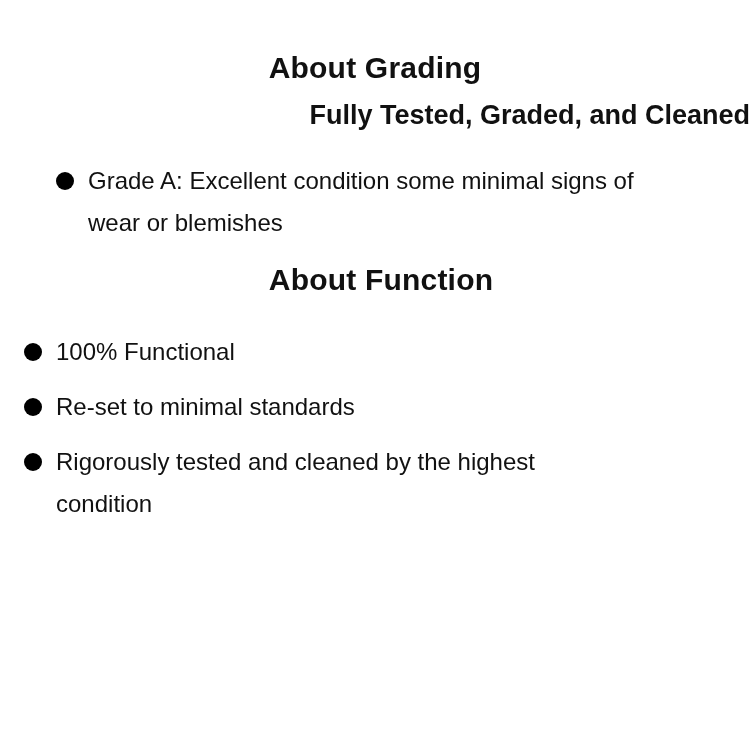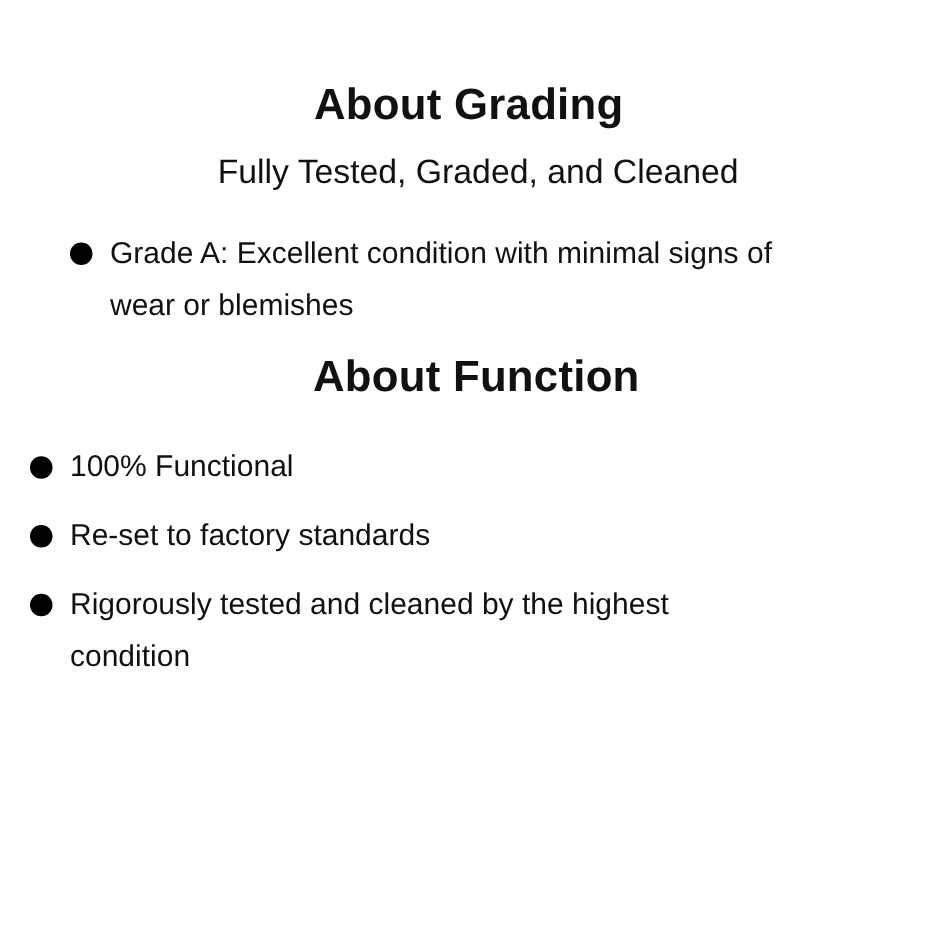--- a/index.html
+++ b/index.html
@@ -10,33 +10,33 @@
   body {
     width: 750px;
     height: 750px;
     box-sizing: border-box;
     padding-top: 49px;
     font-family: "Liberation Sans", sans-serif;
     color: #111111;
     overflow: hidden;
   }
   .section-title {
-    margin: 16px;
-    font-size: 35px;
+    margin: 0;
+    font-size: 30px;
     line-height: 38px;
     font-weight: bold;
     text-align: center;
     letter-spacing: 0.2px;
   }
   .section-subtitle {
     margin: 10px 0 0 15px;
     font-size: 27px;
     line-height: 36px;
-    font-weight: normal;
-    text-align: center;
+    font-weight: bold;
+    text-align: right;
   }
   .bullet-list {
     list-style: none;
     margin: 0;
     padding: 0 0 0 56px;
   }
   .bullet-list.grading { margin-top: 27px; }
   .bullet-list.function { margin-top: 32px; padding-left: 24px; }
   .bullet-item {
     display: flex;
@@ -66,36 +66,36 @@
 
 <main>
 
   <section>
     <h1 class="section-title">About Grading</h1>
     <p class="section-subtitle">Fully Tested, Graded, and Cleaned</p>
 
     <ul class="bullet-list grading">
       <li class="bullet-item">
         <span class="bullet-dot"></span>
-        <span class="bullet-text">Grade A: Excellent condition with minimal signs of wear or blemishes</span>
+        <span class="bullet-text">Grade A: Excellent condition some minimal signs of wear or blemishes</span>
       </li>
     </ul>
   </section>
 
   <section>
     <h1 class="section-title function-title">About Function</h1>
 
     <ul class="bullet-list function">
       <li class="bullet-item">
         <span class="bullet-dot"></span>
         <span class="bullet-text">100% Functional</span>
       </li>
       <li class="bullet-item">
         <span class="bullet-dot"></span>
-        <span class="bullet-text">Re-set to factory standards</span>
+        <span class="bullet-text">Re-set to minimal standards</span>
       </li>
       <li class="bullet-item">
         <span class="bullet-dot"></span>
         <span class="bullet-text">Rigorously tested and cleaned by the highest condition</span>
       </li>
     </ul>
   </section>
 
 </main>
 

